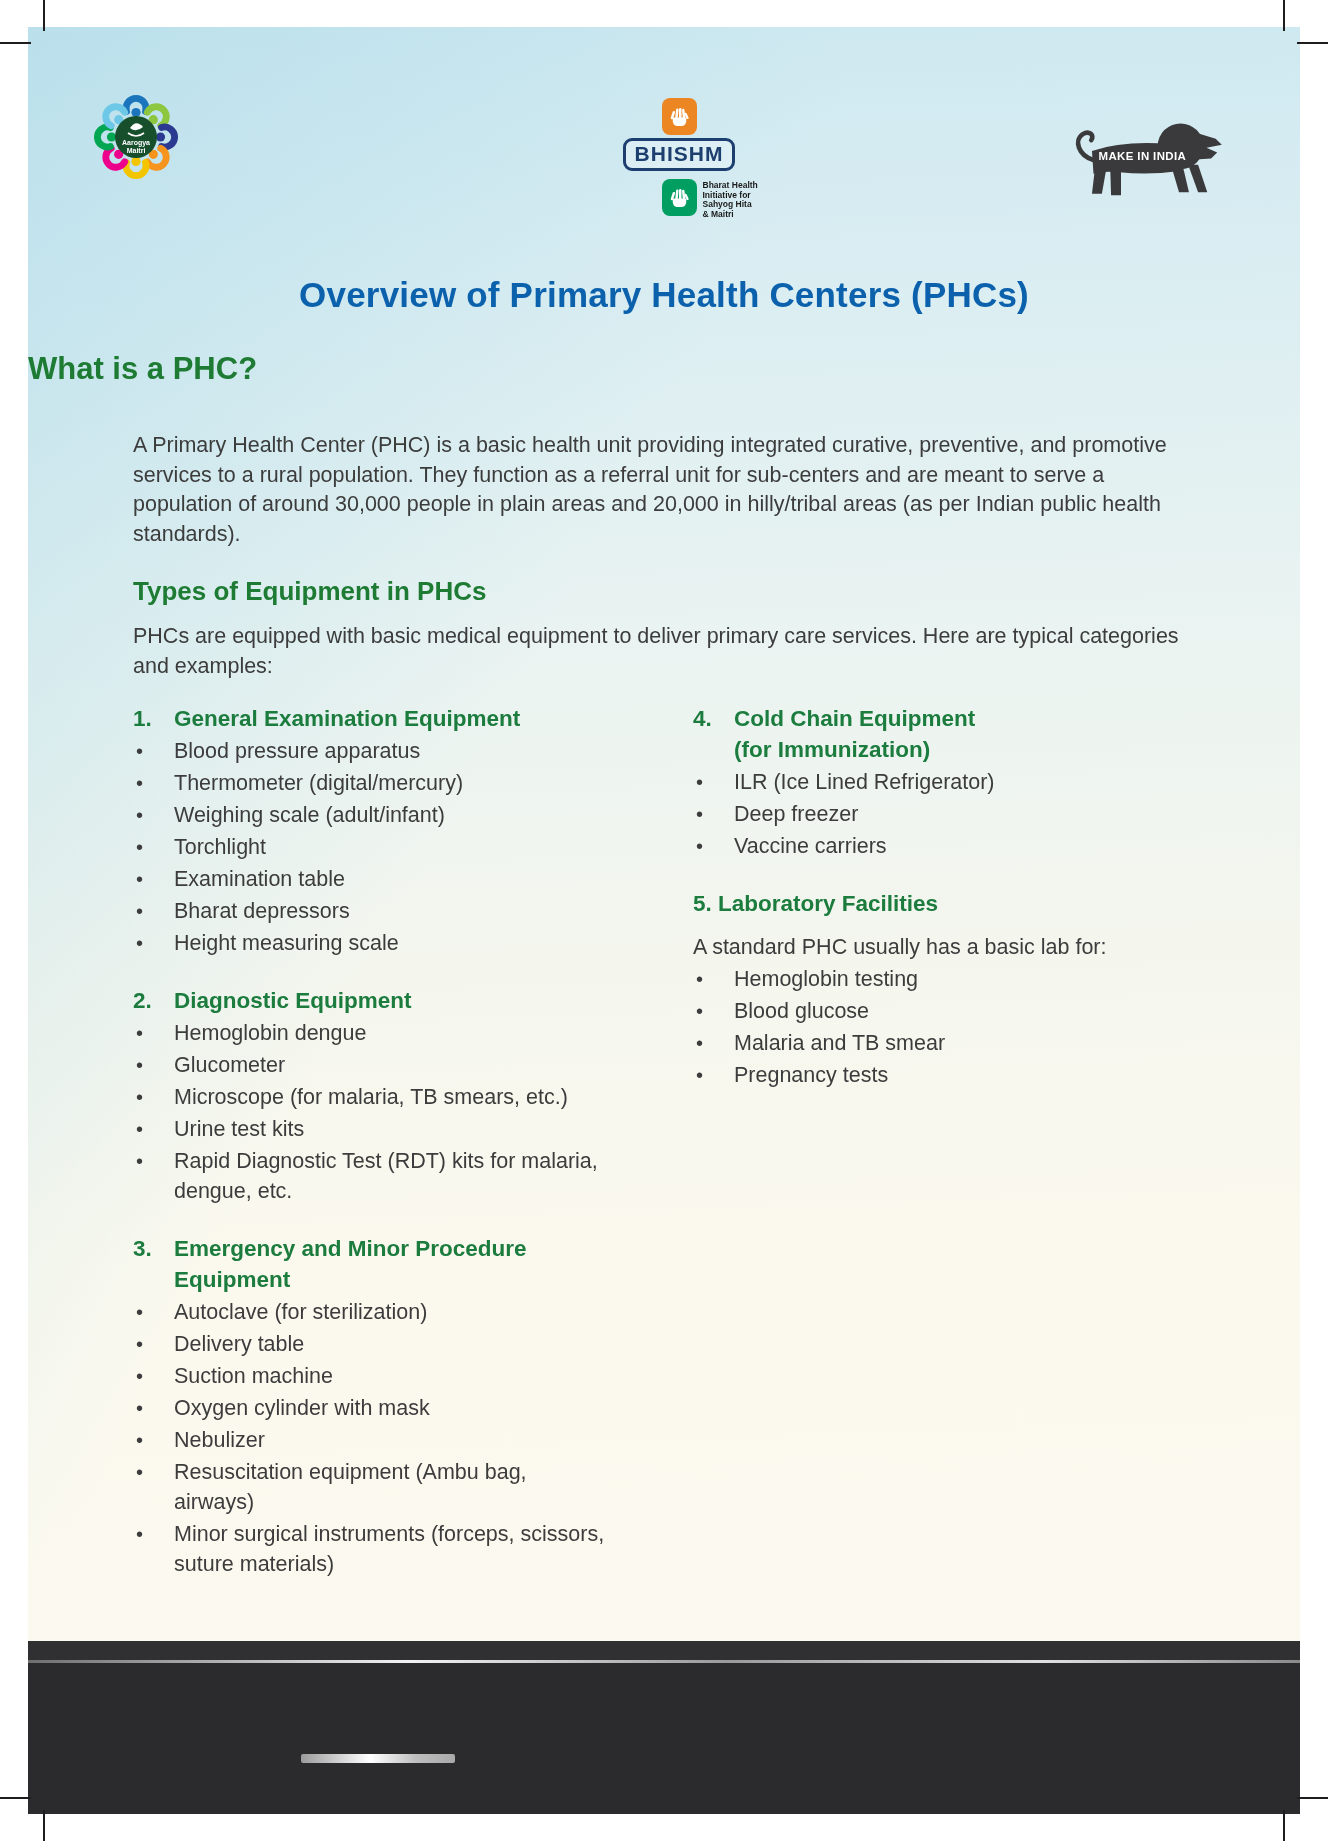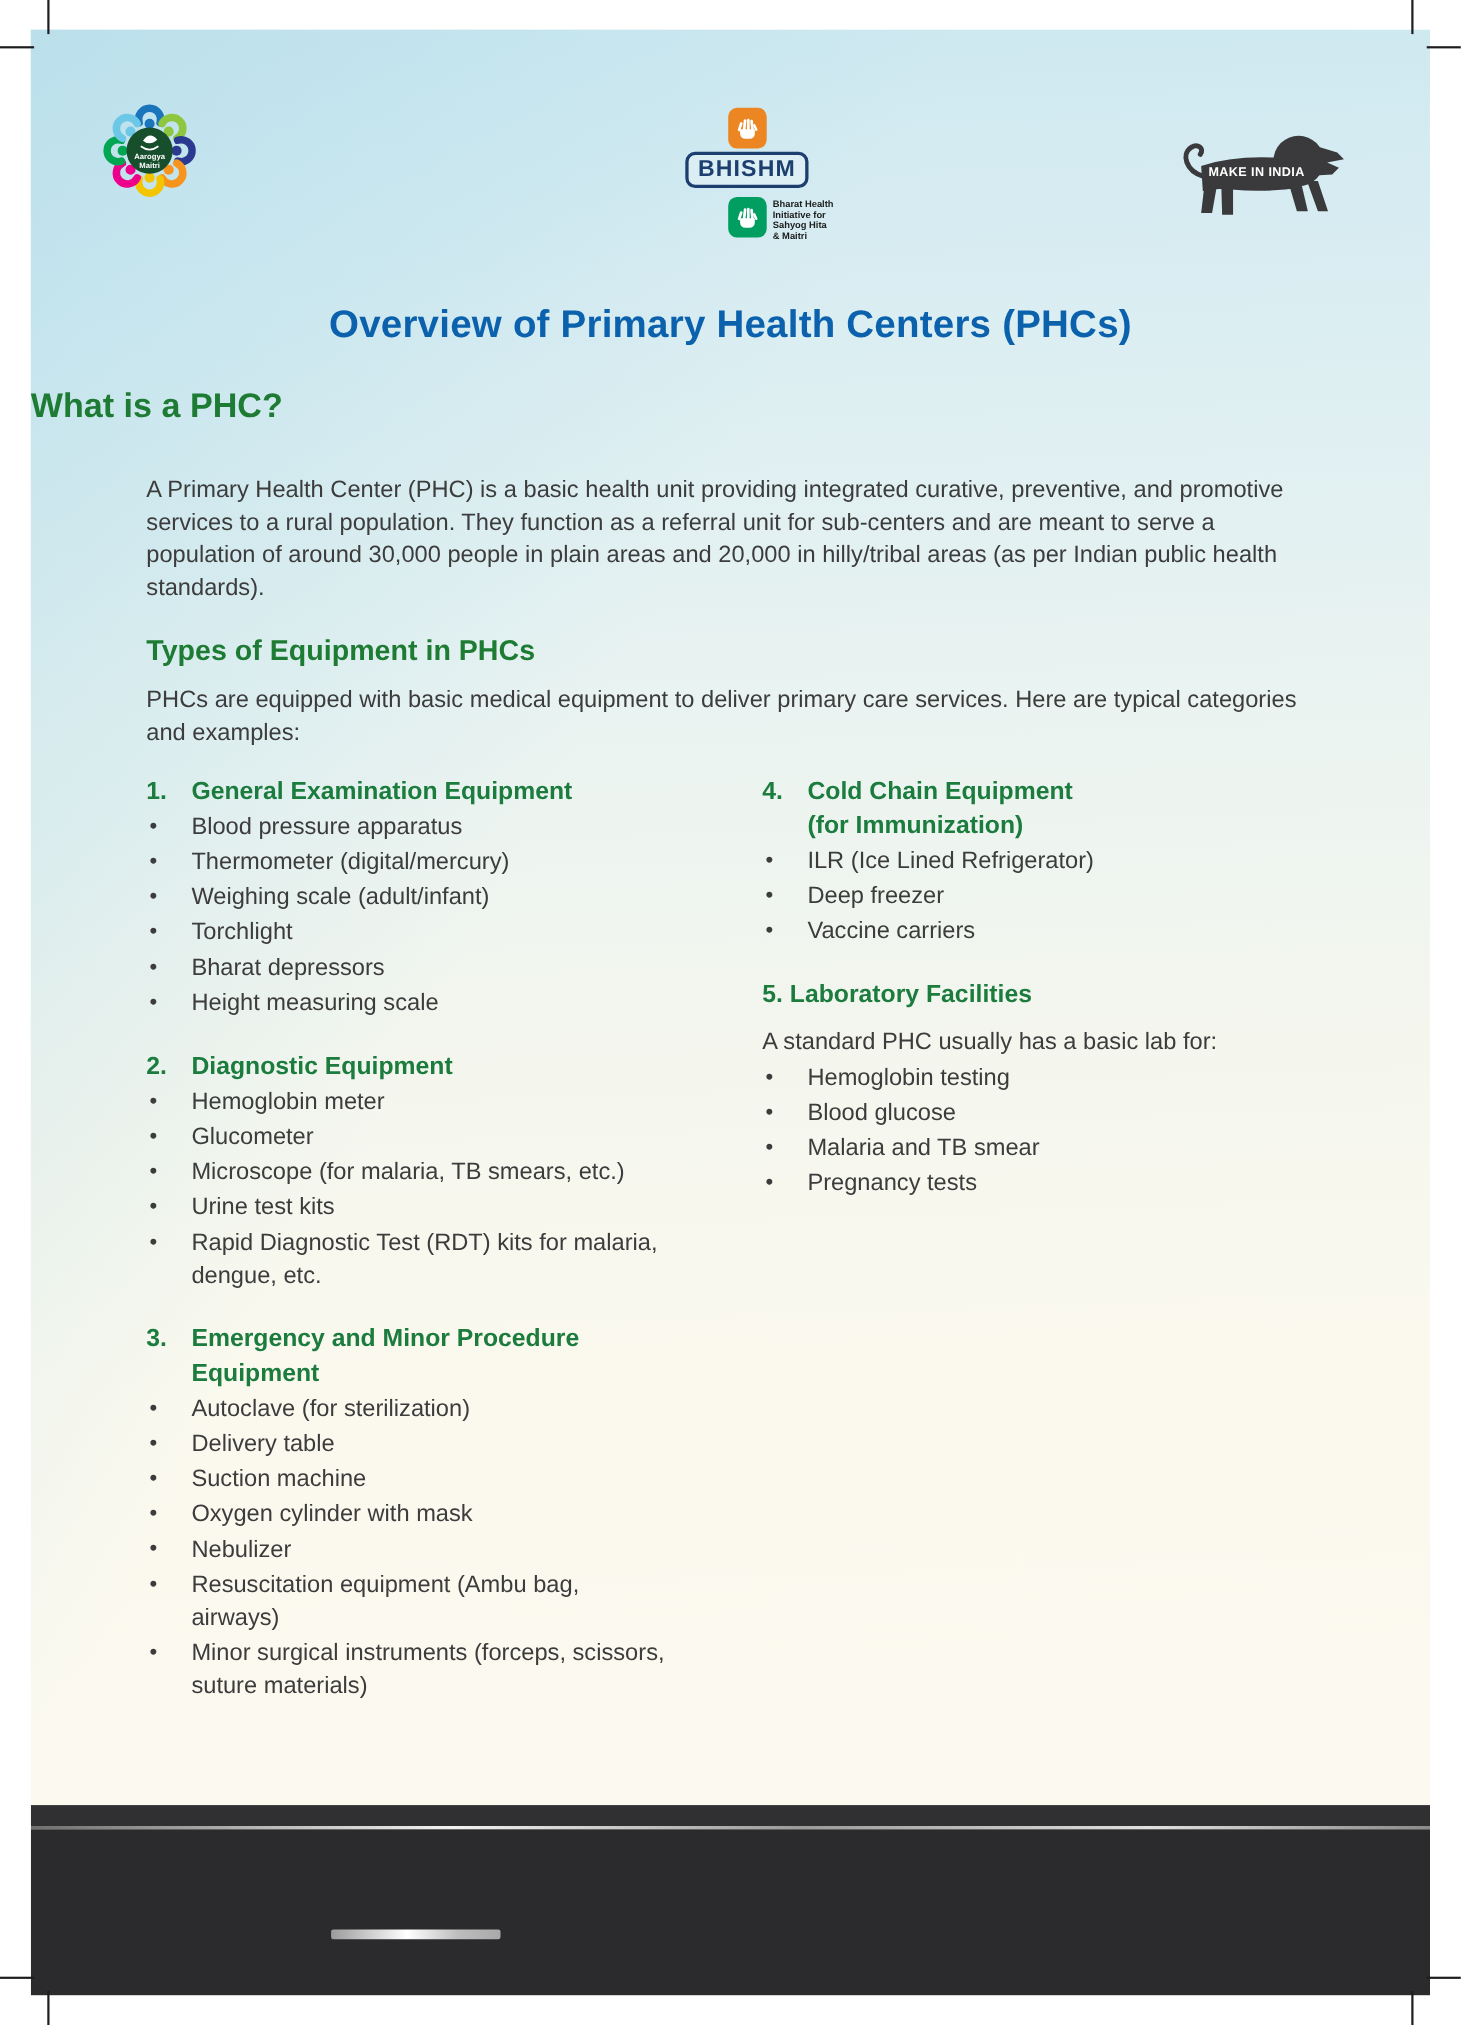--- a/index.html
+++ b/index.html
@@ -196,32 +196,33 @@
     <div class="eq-group">
       <div class="eq-head">
         <span class="eq-num">1.</span>
         <span>General Examination Equipment</span>
       </div>
       <ul class="eq-items">
         <li>Blood pressure apparatus</li>
         <li>Thermometer (digital/mercury)</li>
         <li>Weighing scale (adult/infant)</li>
         <li>Torchlight</li>
+        <li>Examination table</li>
         <li>Bharat depressors</li>
         <li>Height measuring scale</li>
       </ul>
     </div>
 
     <div class="eq-group">
       <div class="eq-head">
         <span class="eq-num">2.</span>
         <span>Diagnostic Equipment</span>
       </div>
       <ul class="eq-items">
-        <li>Hemoglobin meter</li>
+        <li>Hemoglobin dengue</li>
         <li>Glucometer</li>
         <li>Microscope (for malaria, TB smears, etc.)</li>
         <li>Urine test kits</li>
         <li>Rapid Diagnostic Test (RDT) kits for malaria, dengue, etc.</li>
       </ul>
     </div>
 
     <div class="eq-group">
       <div class="eq-head">
         <span class="eq-num">3.</span>

